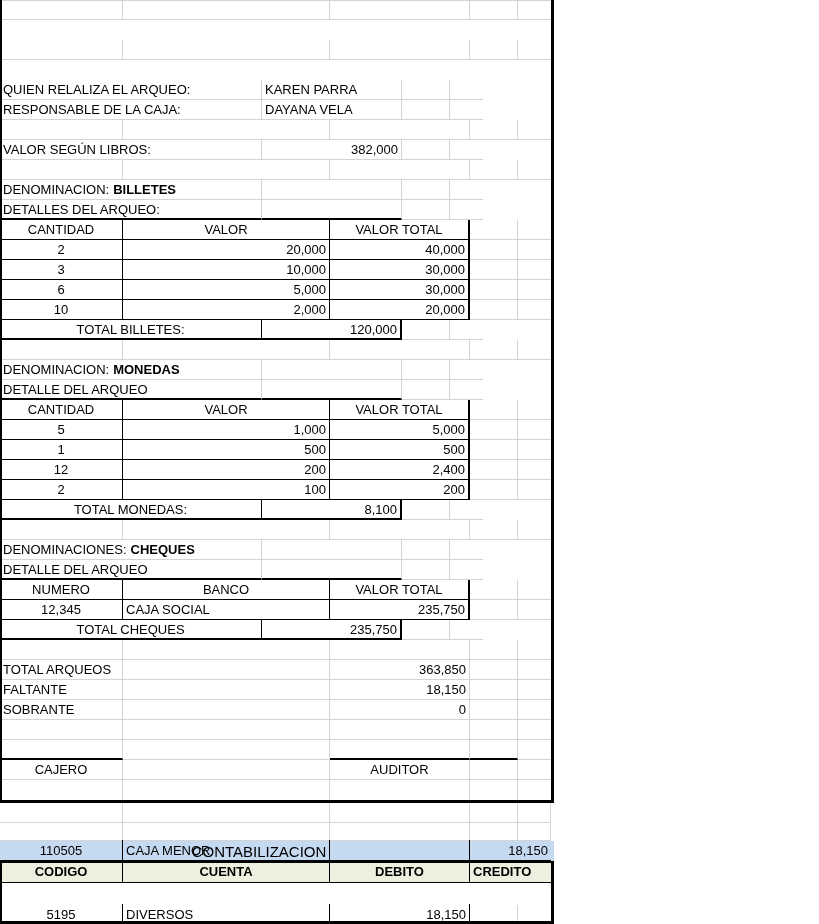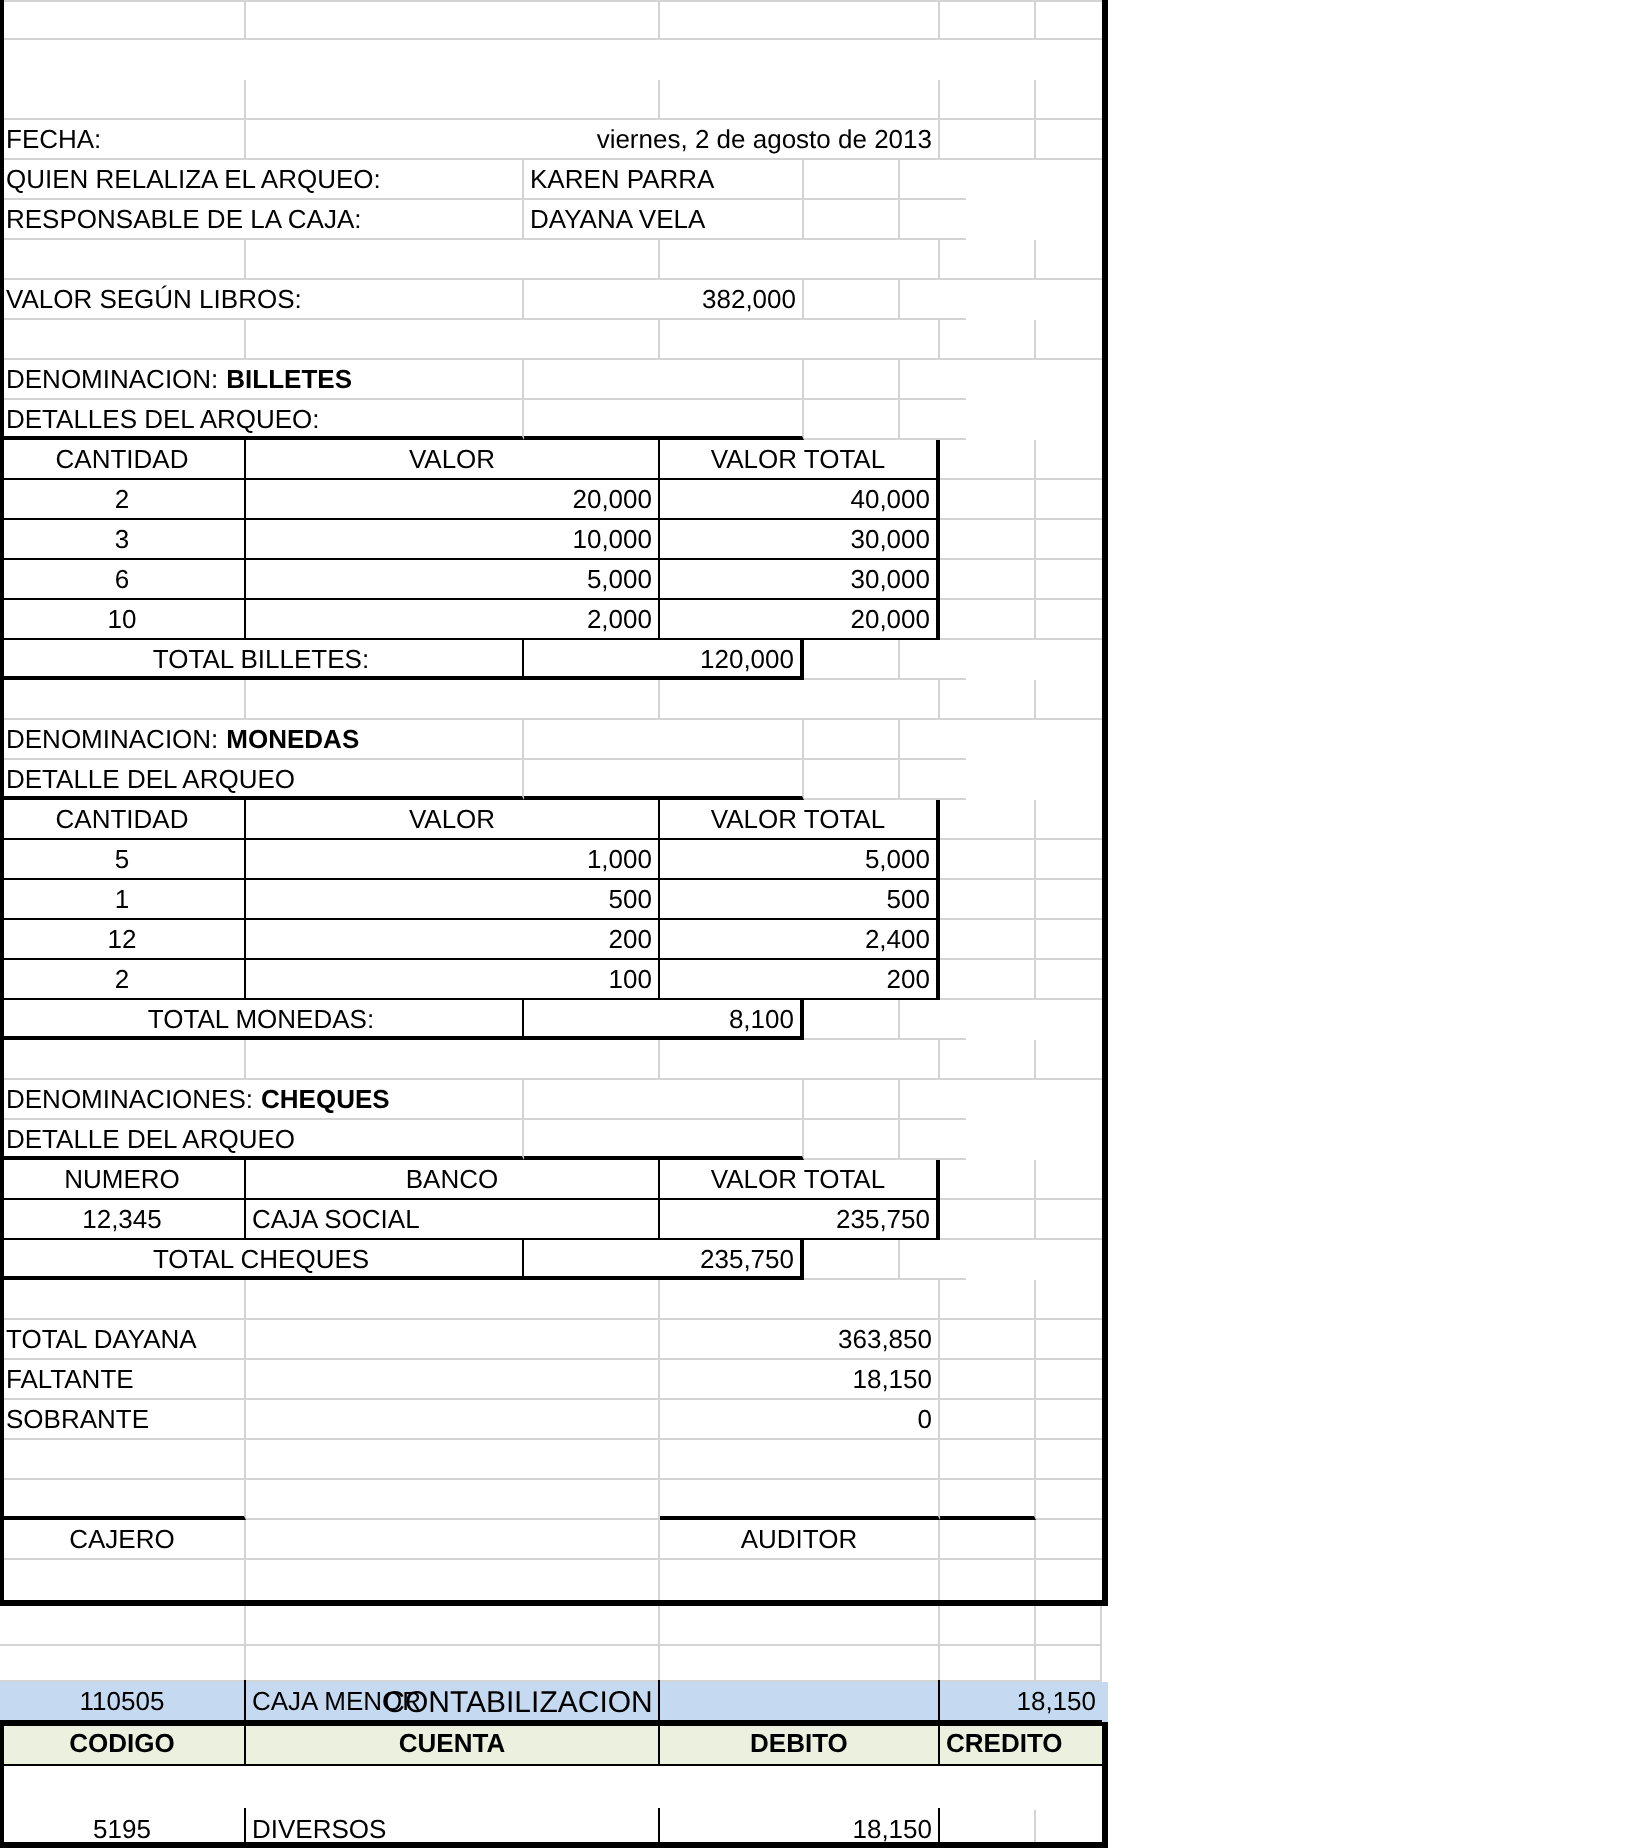--- a/index.html
+++ b/index.html
@@ -65,26 +65,20 @@
 
 
   <div class="row" style="top:40px">
     <div class="cell wA gr gb"></div>
     <div class="cell wB gr gb"></div>
     <div class="cell wC gr gb"></div>
     <div class="cell wD gr gb"></div>
     <div class="cell wE gb"></div>
   </div>
 
-  <div class="row" style="top:60px">
-    <div class="cell wA al gr gb">FECHA:</div>
-    <div class="cell wBC ar gr gb">viernes, 2 de agosto de 2013</div>
-    <div class="cell wD gr gb"></div>
-    <div class="cell wE gb"></div>
-  </div>
 
   <div class="row" style="top:80px">
     <div class="cell wAB al gr gb">QUIEN RELALIZA EL ARQUEO:</div>
     <div class="cell wC al gr gb">KAREN PARRA</div>
     <div class="cell wD gr gb"></div>
     <div class="cell wE gb"></div>
   </div>
 
   <div class="row" style="top:100px">
     <div class="cell wAB al gr gb">RESPONSABLE DE LA CAJA:</div>
@@ -296,21 +290,21 @@
 
   <div class="row" style="top:640px">
     <div class="cell wA gr gb"></div>
     <div class="cell wB gr gb"></div>
     <div class="cell wC gr gb"></div>
     <div class="cell wD gr gb"></div>
     <div class="cell wE gb"></div>
   </div>
 
   <div class="row" style="top:660px">
-    <div class="cell wA al gr gb">TOTAL DAYANA</div>
+    <div class="cell wA al gr gb">TOTAL ARQUEOS</div>
     <div class="cell wB gr gb"></div>
     <div class="cell wC ar gr gb">363,850</div>
     <div class="cell wD gr gb"></div>
     <div class="cell wE gb"></div>
   </div>
 
   <div class="row" style="top:680px">
     <div class="cell wA al gr gb">FALTANTE</div>
     <div class="cell wB gr gb"></div>
     <div class="cell wC ar gr gb">18,150</div>

